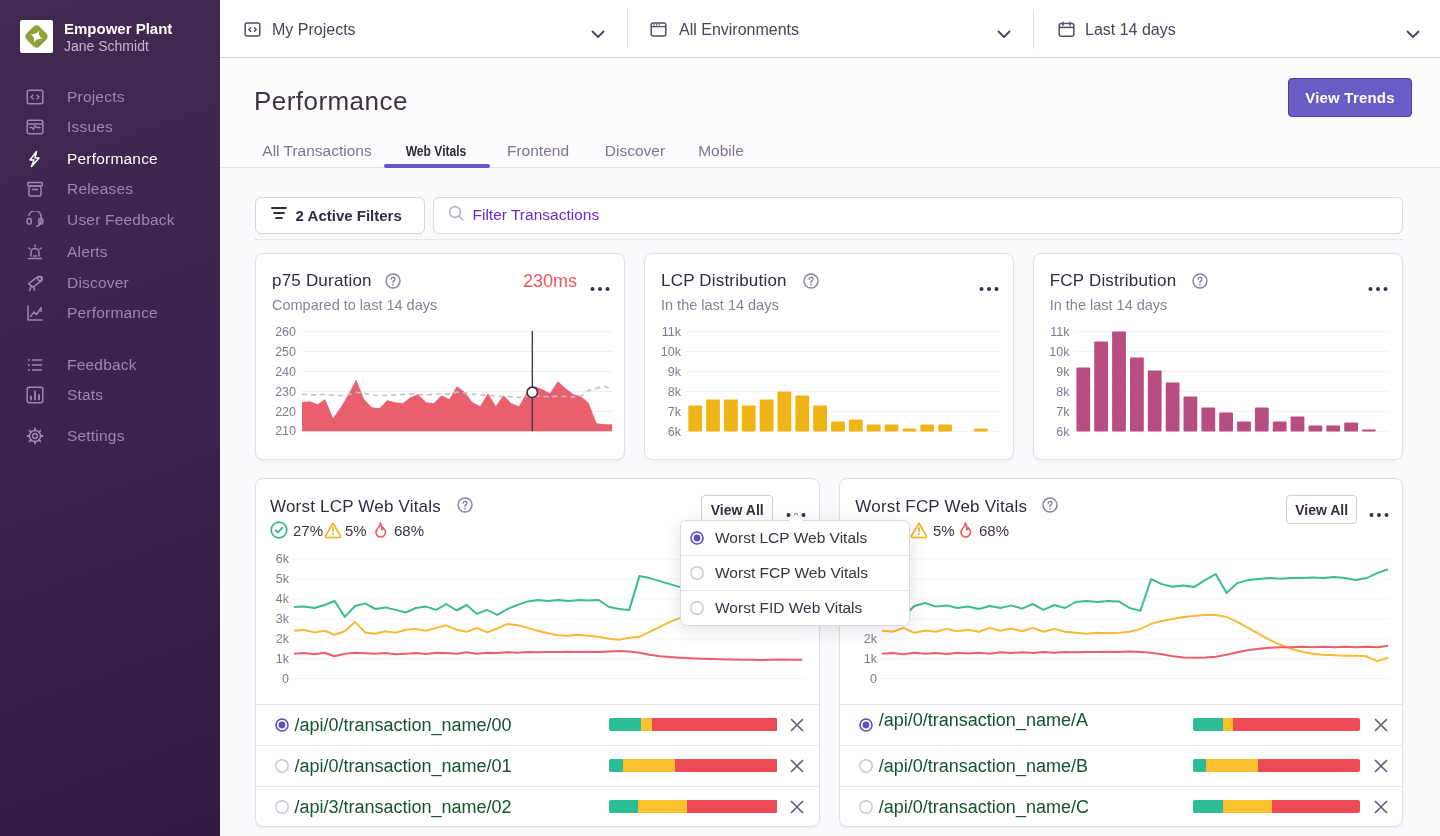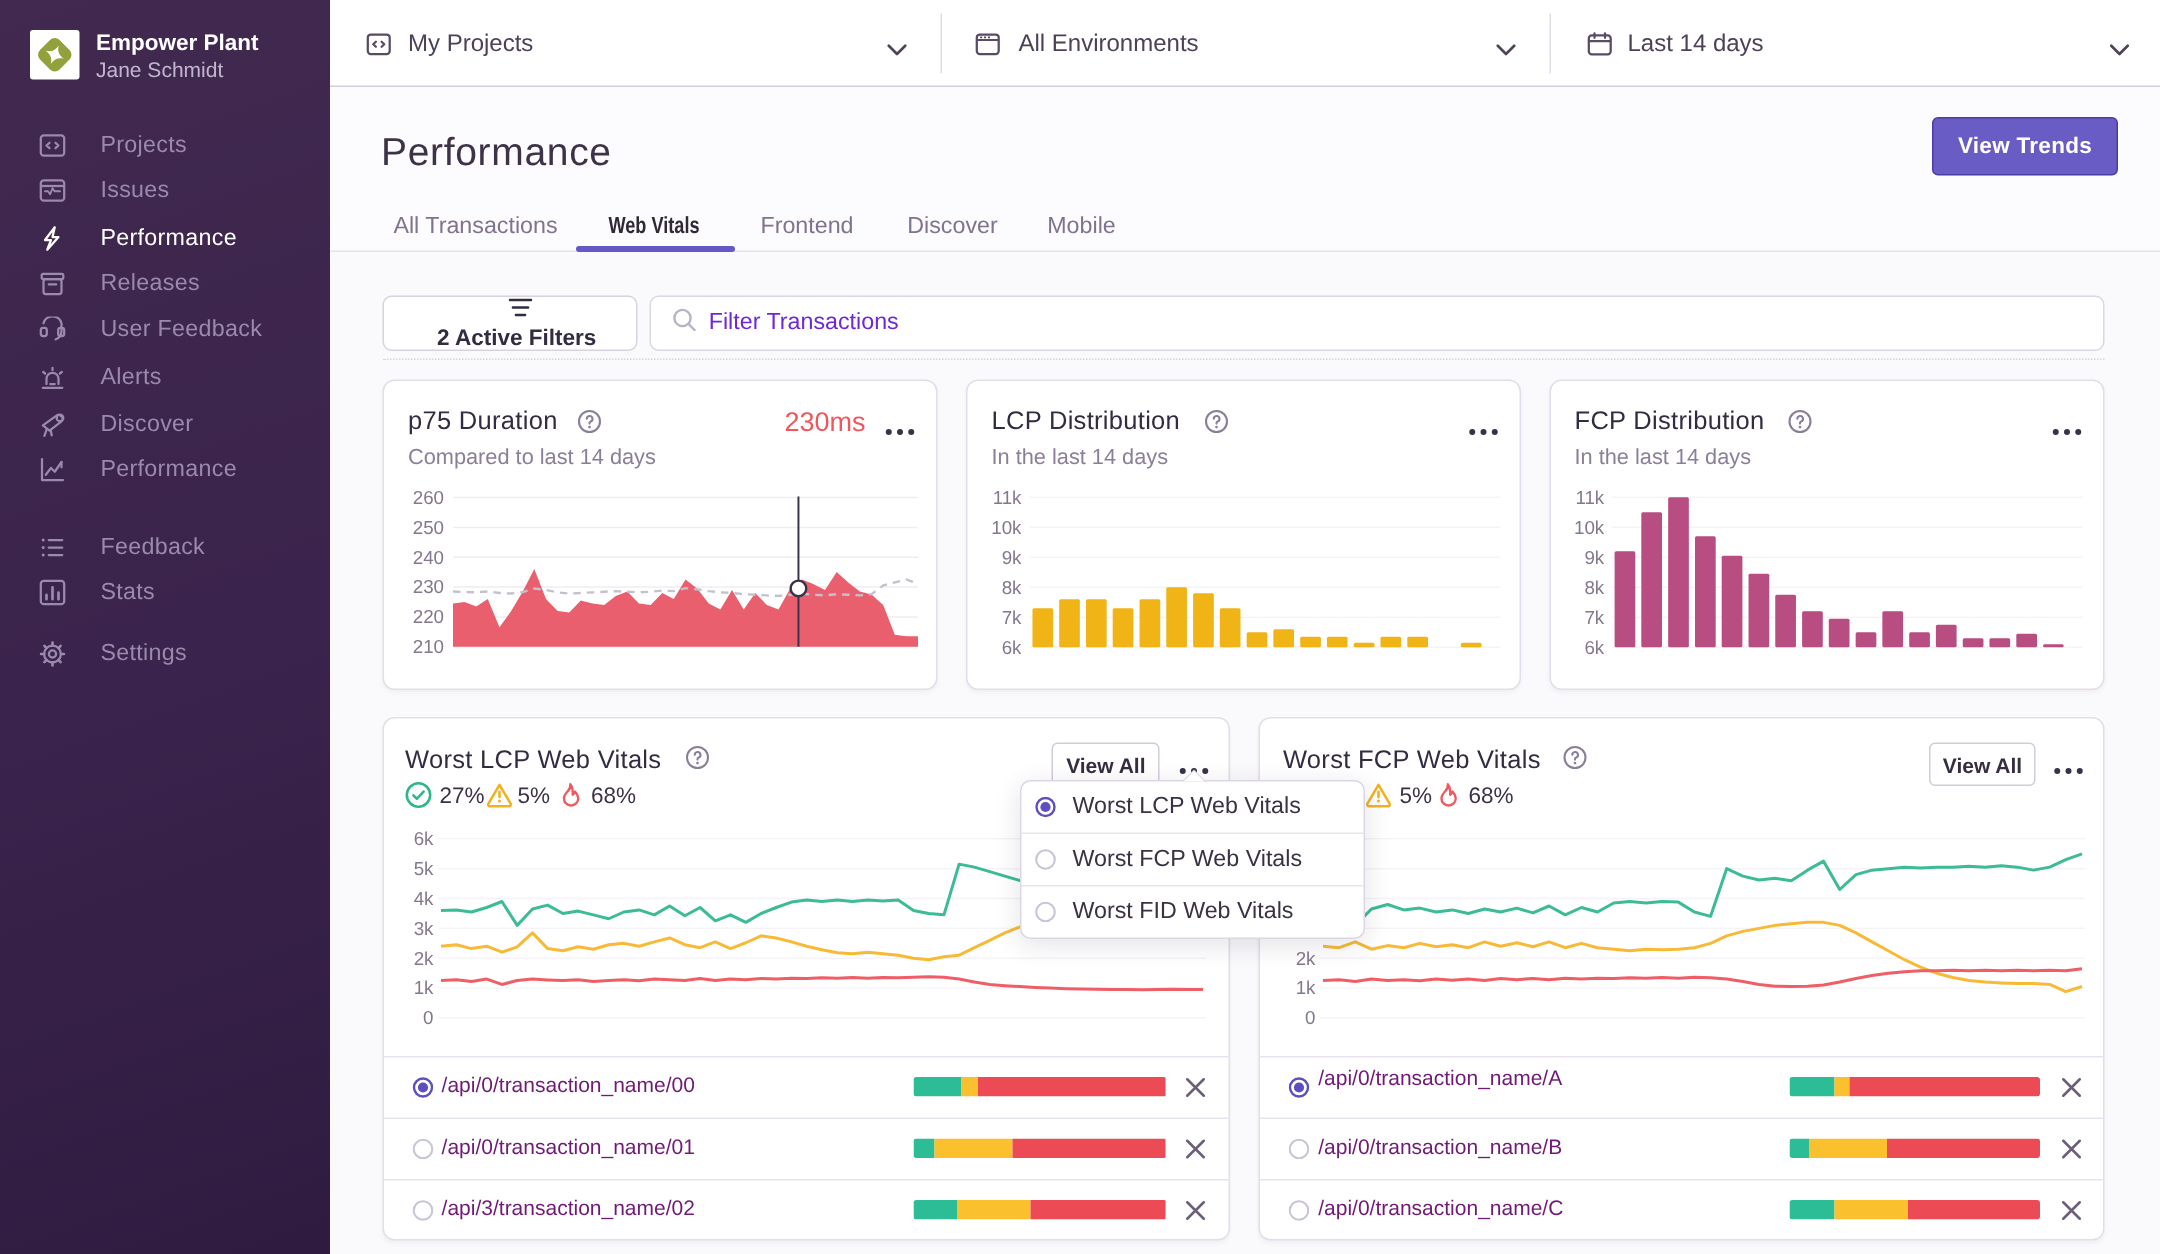--- a/index.html
+++ b/index.html
@@ -21,30 +21,30 @@
   border-bottom:1px solid #e7e1ec; }
 h1 { position:absolute; left:34px; top:28px; font-size:26px; font-weight:400; color:#3e3249; letter-spacing:.45px; }
 .btn-trends { position:absolute; left:1068px; top:20px; width:124px; height:39px; background:#6a5cc5;
   border:1px solid #4c3ba6; border-radius:4px; color:#fff; font-weight:bold; font-size:15px;
   display:flex; align-items:center; justify-content:center; letter-spacing:.2px; }
 .tab { position:absolute; top:84px; font-size:15.5px; color:#80738f; }
 .tab.active { color:#2f2936; font-weight:bold; }
 .tab-under { position:absolute; left:164px; top:106px; width:106px; height:4px; background:#6557c5; border-radius:2px; }
 
 .fbtn { position:absolute; left:254.6px; top:196.6px; width:170.8px; height:37.6px; background:#fff;
-  border:1px solid #d8d2de; border-radius:6px; display:flex; align-items:center;flex-direction:column; }
+  border:1px solid #d8d2de; border-radius:6px; display:flex; align-items:center; }
 .fsearch { position:absolute; left:432.5px; top:196.6px; width:970.9px; height:37.6px; background:#fff;
   border:1px solid #dcd6e2; border-radius:6px; display:flex; align-items:center; }
 .dotline { position:absolute; left:255px; top:239px; width:1148px; border-top:1px dotted #d8d2de; }
 
 .card { position:absolute; background:#fff; border:1px solid #e3ddea; border-radius:8px;
   box-shadow:0 2px 3px rgba(50,30,80,0.04); }
 .ctitle { position:absolute; font-size:17px; font-weight:500; color:#332c41; letter-spacing:.2px; white-space:nowrap; }
 .csub { position:absolute; font-size:14.5px; color:#8a7f99; white-space:nowrap; }
-.lnk { font-size:14px; color:#701a75; white-space:nowrap; }
+.lnk { font-size:18px; color:#14532d; white-space:nowrap; }
 .rowline { position:absolute; left:0; width:100%; border-top:1px solid #e8e2ee; }
 .viewall { position:absolute; width:71.7px; height:29.2px; background:#fff; border:1px solid #d2cbdb;
   border-radius:4px; display:flex; align-items:center; justify-content:center;
   font-size:14px; font-weight:bold; color:#372d41; }
 .pct { font-size:15px; color:#3d3049; }
 
 .menu { position:absolute; left:680px; top:519.6px; width:230px; background:#fff;
   border:1px solid #ddd6e4; border-radius:7px; box-shadow:0 4px 18px rgba(40,30,60,.13); z-index:50; }
 .menu-row { height:34.9px; display:flex; align-items:center; gap:11px; padding-left:9px;
   font-size:15.5px; color:#3a3144; white-space:nowrap; }

